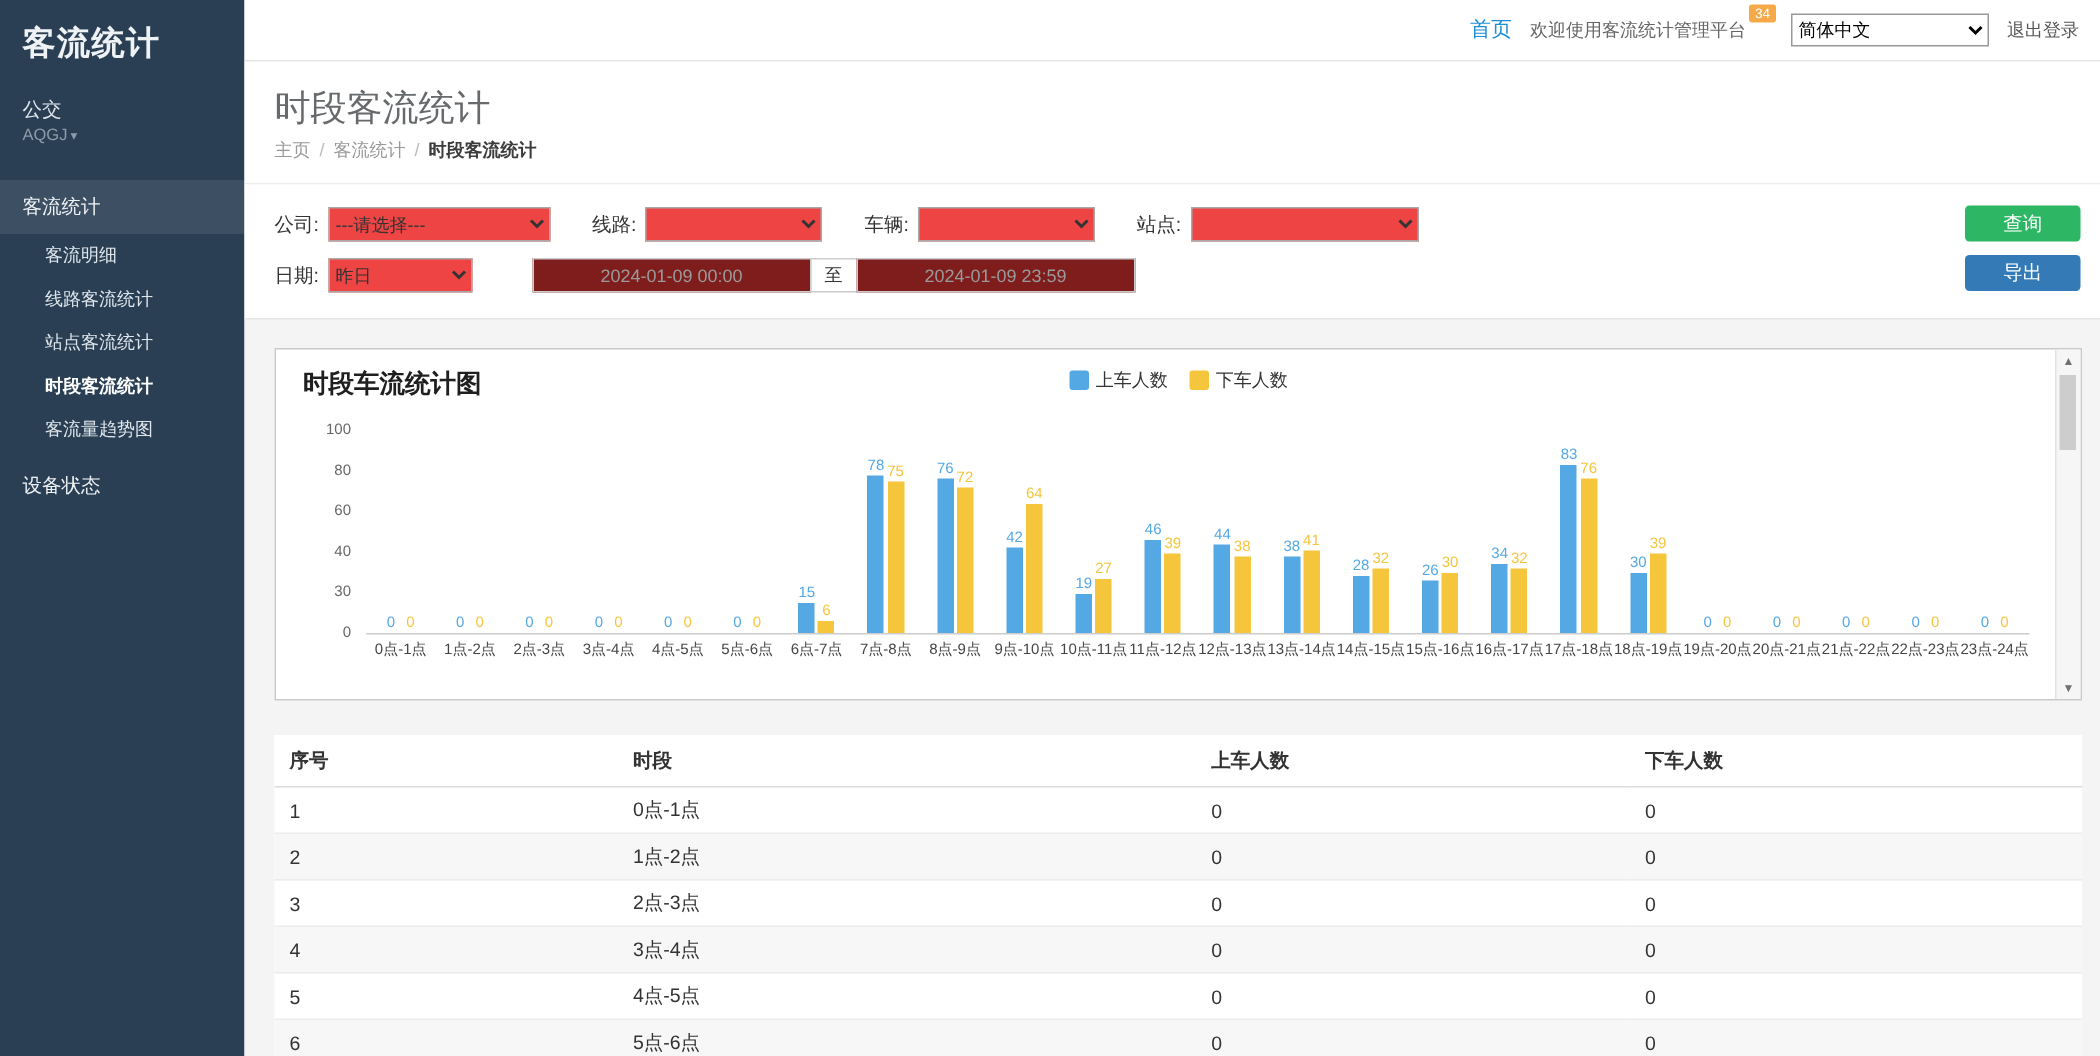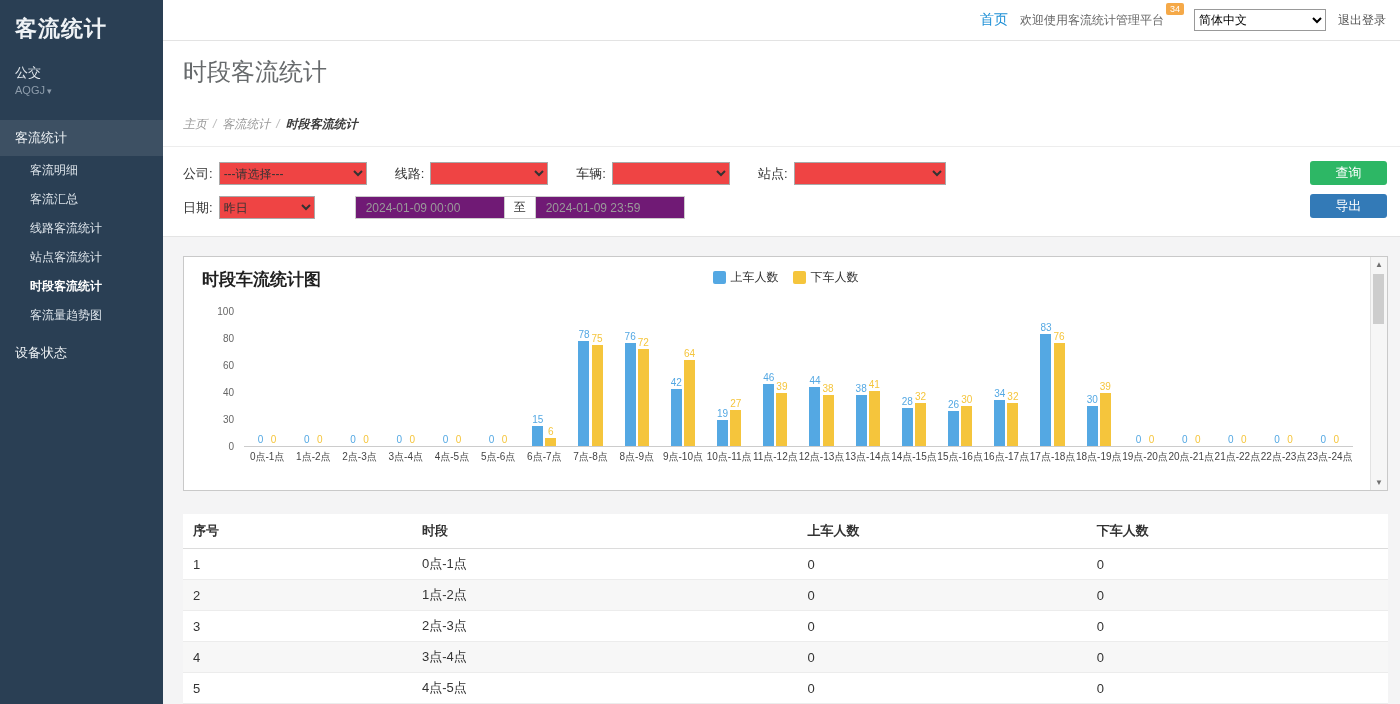--- a/index.html
+++ b/index.html
@@ -25,36 +25,36 @@
   .home-link{color:#1c8fd6;font-size:14px;text-decoration:none;cursor:pointer;}
   .welcome{font-size:12px;color:#666;position:relative;}
   .badge{background:#f5a948;color:#fff;font-size:9px;padding:1px 4px;border-radius:2px;
     position:relative;top:-7px;left:2px;cursor:pointer;}
   .lang-select{height:22px;font-size:12px;border:1px solid #999;background:#fff;width:132px;}
   .logout{font-size:12px;color:#555;text-decoration:none;cursor:pointer;}
 
   .content{flex:1;overflow:hidden;background:#f4f4f5;}
   .page-head{background:#fff;padding:15px 20px 13px;border-bottom:1px solid #ededed;}
   .page-title{margin:0;font-size:24px;font-weight:400;color:#676a6c;}
-  .breadcrumb{margin-top:28px;font-size:12px;color:#999;font-style:italic;}
+  .breadcrumb{margin-top:4px;font-size:12px;color:#999;}
   .crumb{color:#999;cursor:pointer;}
   .crumb.last{color:#3c3c3c;font-weight:bold;cursor:default;}
   .sep{color:#bbb;margin:0 6px;}
 
   
   .filters{background:#fff;border-bottom:1px solid #e4e4e4;padding:15px 20px 17px;position:relative;}
   .frow{display:flex;align-items:center;}
   .frow + .frow{margin-top:11px;}
   .fgroup{display:flex;align-items:center;margin-right:28px;}
   .flabel{font-size:13px;color:#333;margin-right:6px;}
   select.ctl{height:23px;font-size:12px;border:1px solid #a9a9a9;background:#ef4444;color:#333;}
   .w-company{width:148px}.w-line{width:118px}.w-vehicle{width:118px}.w-station{width:152px}.w-date{width:96px}
   .dategroup{display:flex;align-items:stretch;margin-left:12px;}
-  .date-input{height:21px;width:128px;border:1px solid #ccc;background:#701a75;color:#9a9a9a;
-    font-size:12px;padding:0 10px;}
+  .date-input{height:21px;width:128px;border:1px solid #ccc;background:#7f1d1d;color:#9a9a9a;
+    font-size:12px;padding:0 28px;text-align:center;}
   .date-sep{border:1px solid #ccc;border-left:none;border-right:none;background:#fff;color:#333;
     font-size:12px;padding:0 9px;display:flex;align-items:center;}
   .btn{position:absolute;right:13px;width:77px;height:24px;border:none;border-radius:3px;
     color:#fff;font-size:13px;cursor:pointer;}
   .btn-query{top:14px;background:#2db765;}
   .btn-export{top:47px;background:#337ab7;}
 
   
   .chart-card{margin:19px 12px 0 20px;background:#fff;border:1px solid #c9c9c9;position:relative;
     padding:11px 34px 0 18px;height:222px;overflow:hidden;}
@@ -93,21 +93,20 @@
 
   <aside class="sidebar">
     <div class="brand">客流统计</div>
     <div class="org">公交</div>
     <div class="org-code">
       <span>AQGJ</span><span class="caret">▾</span>
     </div>
     <nav class="menu" id="menu">
         <div class="menu-section active">客流统计</div>
         <div class="menu-item">客流明细</div>
-        <div class="menu-item">客流汇总</div>
         <div class="menu-item">线路客流统计</div>
         <div class="menu-item">站点客流统计</div>
         <div class="menu-item current">时段客流统计</div>
         <div class="menu-item">客流量趋势图</div>
         <div class="menu-section">设备状态</div>
       </nav>
   </aside>
 
   <div class="main">
 

